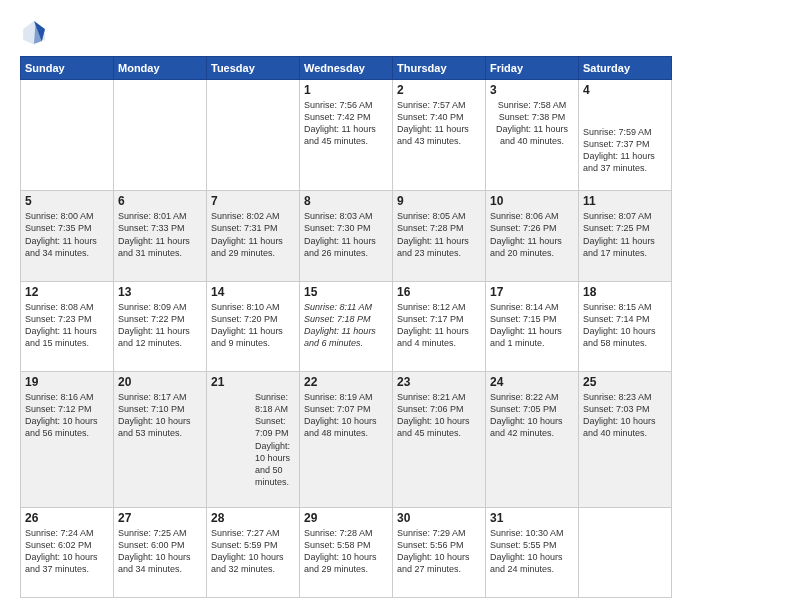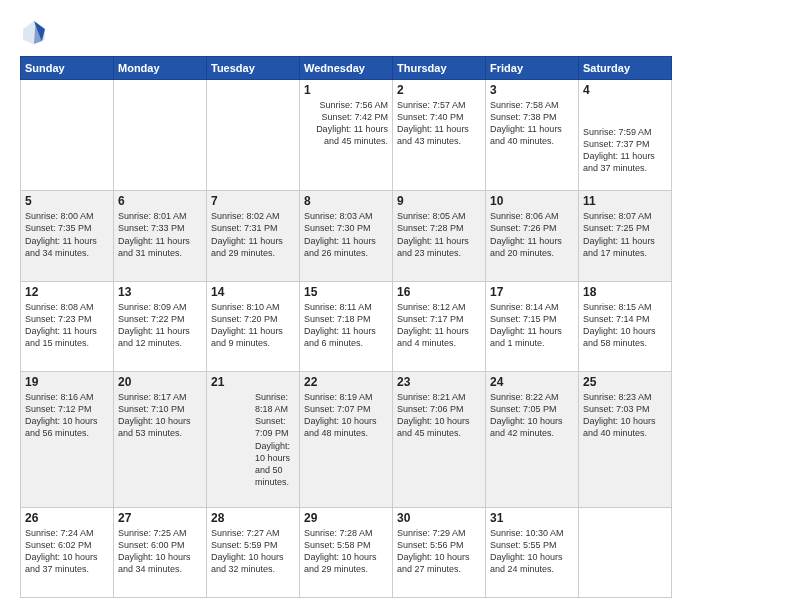--- a/index.html
+++ b/index.html
@@ -141,35 +141,35 @@
           <th>Saturday</th>
         </tr>
     </thead>
     <tbody id="calendar-body">
     <tr class="row-white">
           <td class="empty-cell"></td>
           <td class="empty-cell"></td>
           <td class="empty-cell"></td>
           <td>
             <span class="day-num">1</span>
-            <div class="day-info" style="white-space: pre-line; text-align: right;">Sunrise: 7:56 AM
+            <div class="day-info" style="white-space: pre-line;">Sunrise: 7:56 AM
 Sunset: 7:42 PM
 Daylight: 11 hours
 and 45 minutes.</div>
           </td>
           <td>
             <span class="day-num">2</span>
             <div class="day-info" style="white-space: pre-line;">Sunrise: 7:57 AM
 Sunset: 7:40 PM
 Daylight: 11 hours
 and 43 minutes.</div>
           </td>
           <td>
             <span class="day-num">3</span>
-            <div class="day-info" style="white-space: pre-line;">Sunrise: 7:58 AM
+            <div class="day-info" style="white-space: pre-line; text-align: center;">Sunrise: 7:58 AM
 Sunset: 7:38 PM
 Daylight: 11 hours
 and 40 minutes.</div>
           </td>
           <td>
             <span class="day-num">4</span>
             <div class="day-info" style="white-space: pre-line; margin-top: 29px;">Sunrise: 7:59 AM
 Sunset: 7:37 PM
 Daylight: 11 hours
 and 37 minutes.</div>
@@ -243,21 +243,21 @@
           </td>
           <td>
             <span class="day-num">14</span>
             <div class="day-info" style="white-space: pre-line;">Sunrise: 8:10 AM
 Sunset: 7:20 PM
 Daylight: 11 hours
 and 9 minutes.</div>
           </td>
           <td>
             <span class="day-num">15</span>
-            <div class="day-info" style="white-space: pre-line;">Sunrise: 8:11 AM
+            <div class="day-info" style="white-space: pre-line; font-style: italic;">Sunrise: 8:11 AM
 Sunset: 7:18 PM
 Daylight: 11 hours
 and 6 minutes.</div>
           </td>
           <td>
             <span class="day-num">16</span>
             <div class="day-info" style="white-space: pre-line;">Sunrise: 8:12 AM
 Sunset: 7:17 PM
 Daylight: 11 hours
 and 4 minutes.</div>

